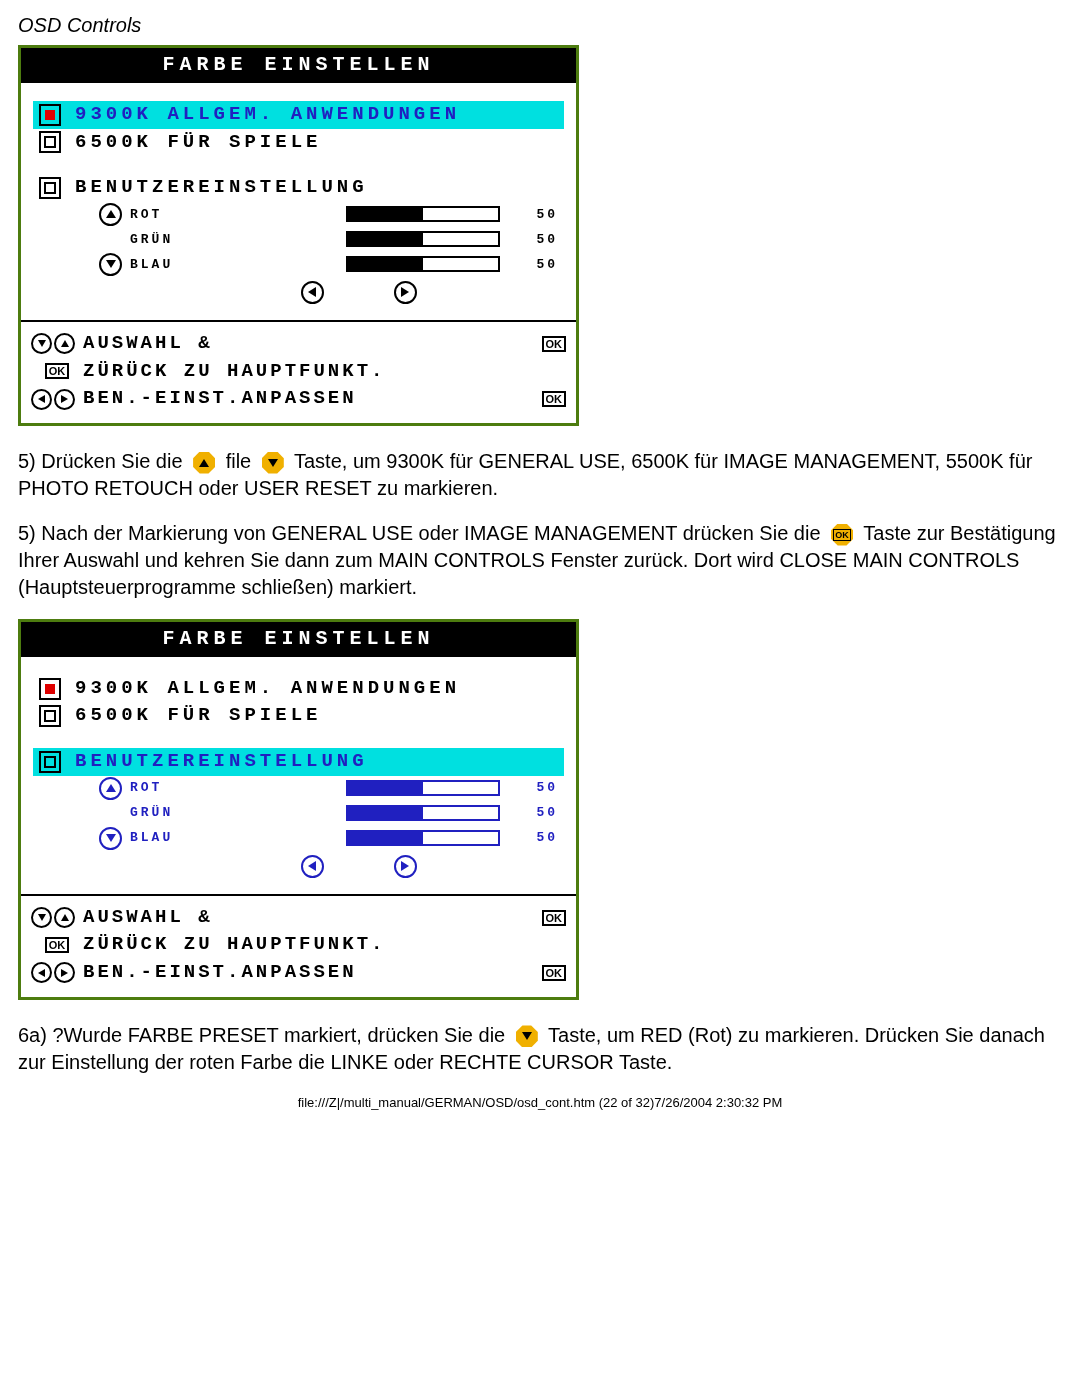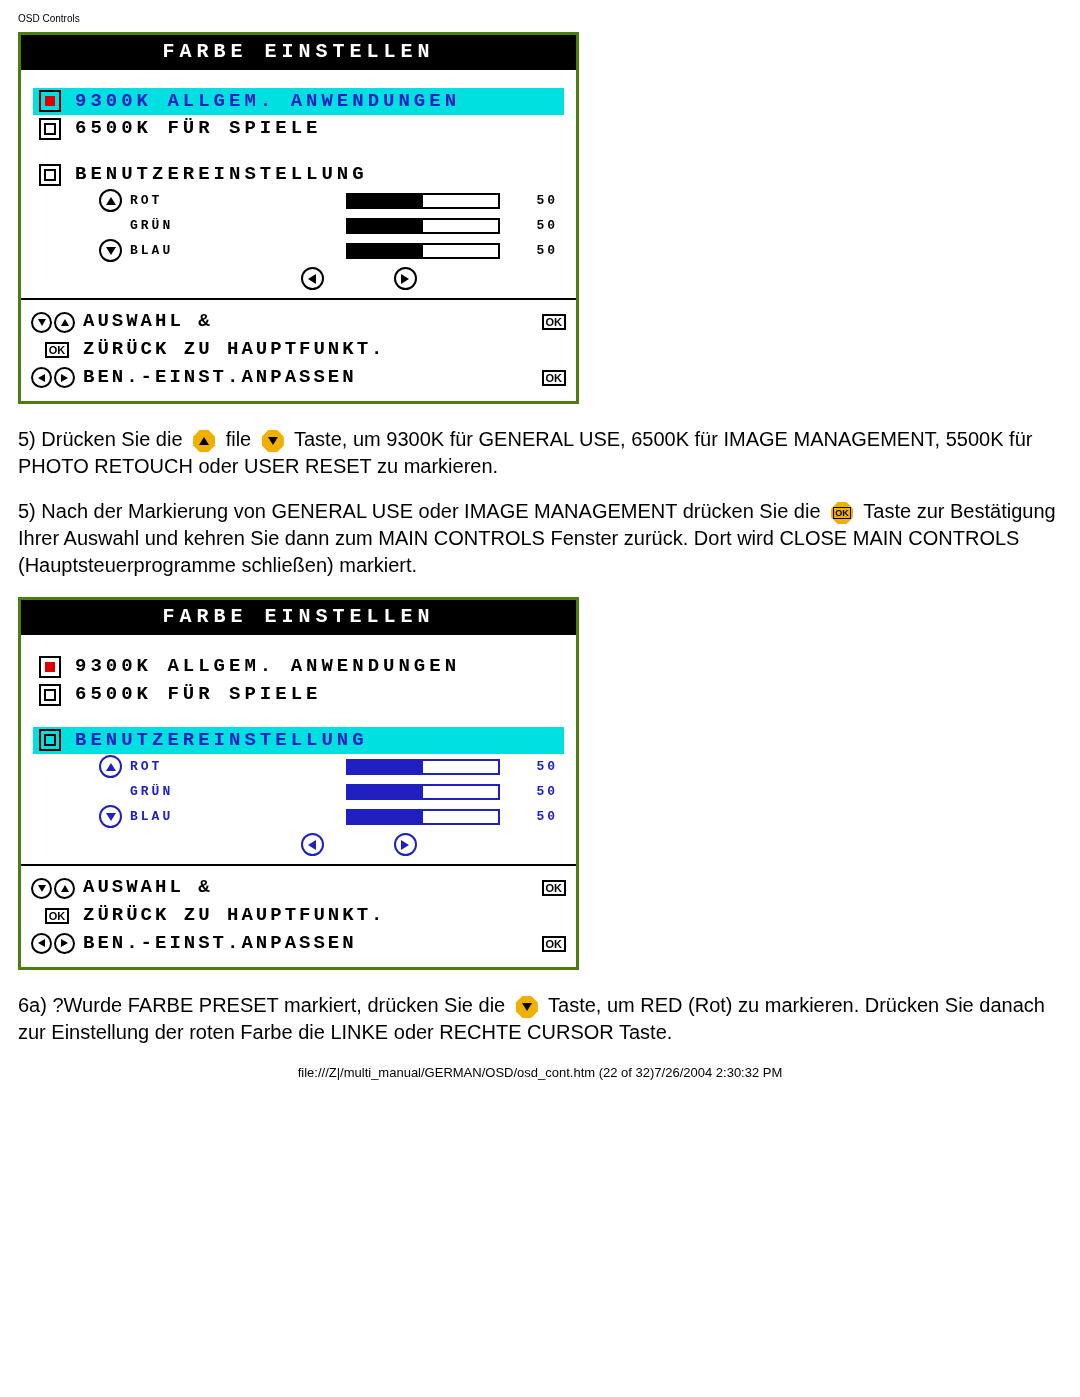--- a/index.html
+++ b/index.html
@@ -4,39 +4,39 @@
 <style>
   body {
     margin: 0;
     padding: 12px 18px;
     font-family: Arial, Helvetica, sans-serif;
     background: #fff;
     color: #000;
     font-size: 20px;
     line-height: 1.35;
   }
-  .page-header { font-size: 10px; margin-bottom: 6px; }
+  .page-header { font-size: 20px; margin-bottom: 6px; font-style: italic; }
   .osd-panel {
     width: 555px;
     border: 3px solid #4d7c0f;
     margin: 4px 0 22px 0;
     background: #fff;
   }
   .osd-title {
     background: #000;
     color: #fff;
     text-align: center;
     font-family: "Courier New", monospace;
     font-weight: bold;
     font-size: 20px;
     letter-spacing: 5px;
     padding: 3px 0 5px 0;
   }
   .osd-body {
-    padding: 10px 12px 0 12px;
+    padding: 10px 12px 8px 12px;
     font-family: "Courier New", monospace;
     font-weight: bold;
     color: #000;
   }
   .osd-row {
     display: flex;
     align-items: center;
     padding: 1px 6px;
     letter-spacing: 4px;
     font-size: 19px;

